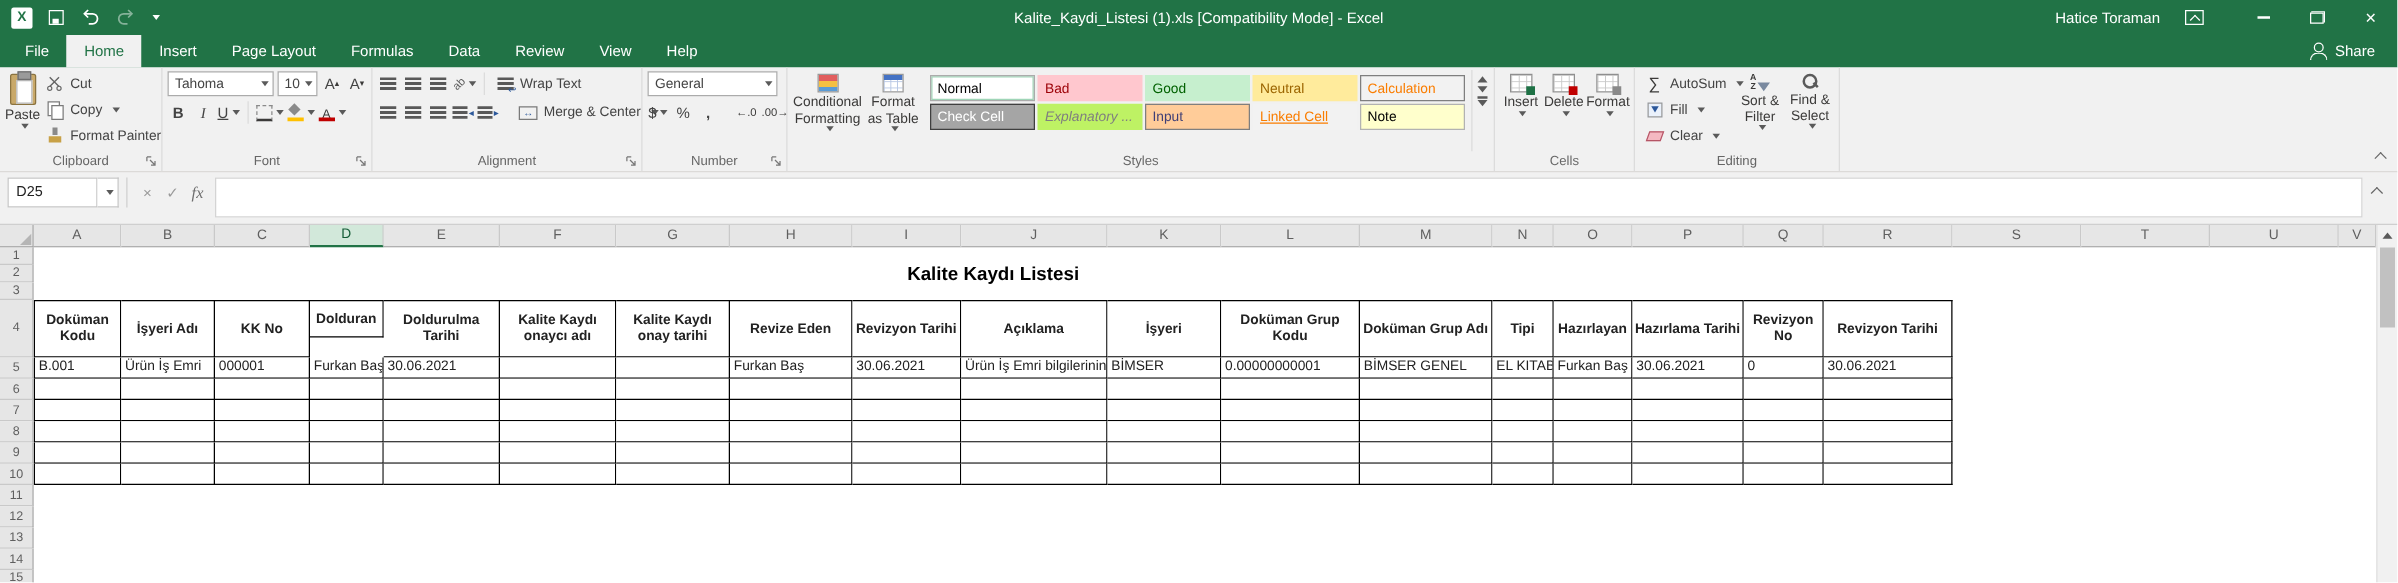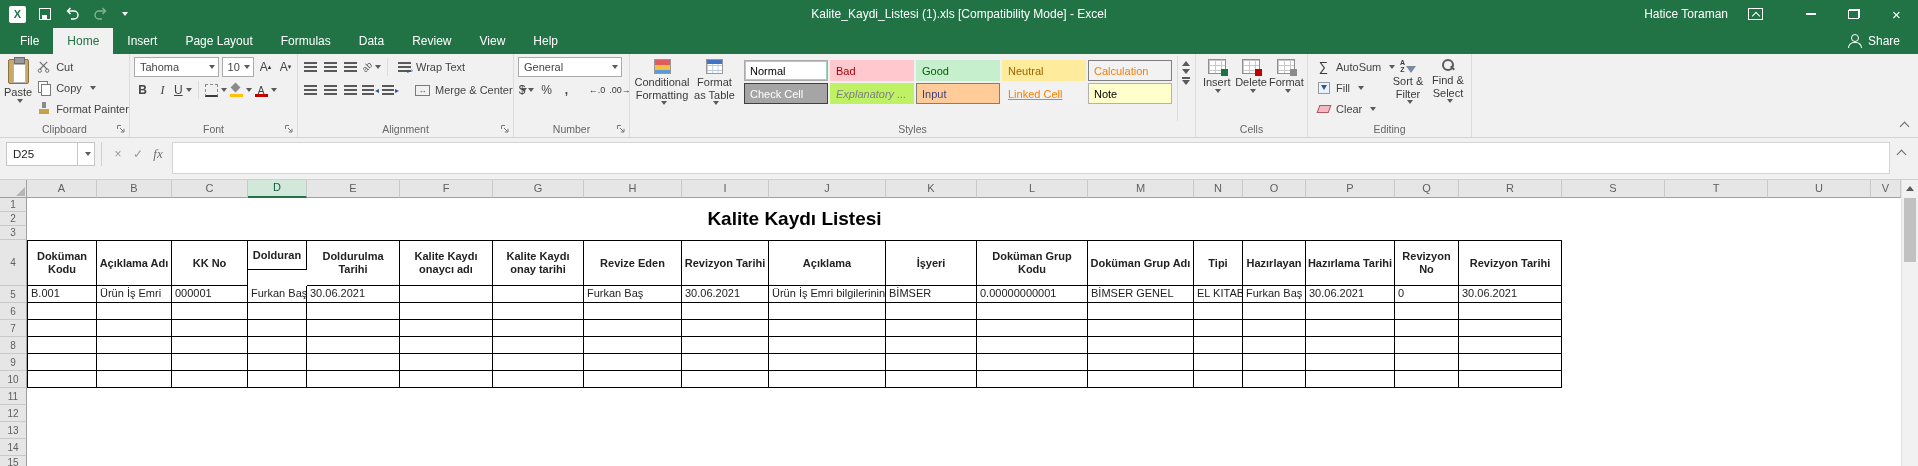--- a/index.html
+++ b/index.html
@@ -131,21 +131,21 @@
 
 .grid{position:absolute;top:180px;left:0;width:1901px;height:286px;overflow:hidden;background:#fff;}
 .corner{position:absolute;left:0;top:0;width:27px;height:18px;background:#e6e6e6;border-right:1px solid #9f9f9f;border-bottom:1px solid #9f9f9f;}
 .corner::after{content:"";position:absolute;right:1px;bottom:1px;width:0;height:0;border-left:9px solid transparent;border-bottom:9px solid #b5b5b5;}
 .colhdrs{position:absolute;left:27px;top:0;height:18px;display:flex;}
 .colhdr{height:18px;border-right:1px solid #c9c9c9;border-bottom:1px solid #9f9f9f;background:#e6e6e6;color:#5f5f5f;font-size:11px;line-height:16px;text-align:center;flex:none;}
 .colhdr.selected{background:#d2e8da;color:#135c36;border-bottom:2px solid #217346;line-height:15px;}
 .rowhdrs{position:absolute;left:0;top:18px;width:27px;}
 .rowhdr{width:27px;border-bottom:1px solid #c9c9c9;border-right:1px solid #9f9f9f;background:#e6e6e6;color:#5f5f5f;font-size:10px;display:flex;align-items:center;justify-content:center;}
 .sheet{position:absolute;left:27px;top:18px;width:1874px;height:268px;overflow:hidden;background:#fff;}
-.sheet-title{display:flex;align-items:center;justify-content:center;font-size:19px;font-weight:bold;color:#000;}
+.sheet-title{display:flex;align-items:center;justify-content:center;font-size:15px;font-weight:bold;color:#000;}
 .trow{display:flex;}
 .tcell{border-right:1px solid #000;border-bottom:1px solid #000;overflow:hidden;background:#fff;flex:none;}
 .trow:first-child .tcell{border-top:1px solid #000;}
 .tcell:first-child{border-left:1px solid #000;}
 .tcell.th{font-weight:bold;font-size:11px;display:flex;align-items:center;justify-content:center;text-align:center;white-space:normal;line-height:1.15;padding:0 1px;}
 .tcell.td{font-size:11px;line-height:15px;padding:0 3px;white-space:nowrap;}
 
 
 .vscroll{position:absolute;top:180px;right:0;width:17px;height:286px;background:#f1f1f1;border-left:1px solid #e0e0e0;}
 .vs-up{height:17px;display:flex;align-items:center;justify-content:center;}
@@ -563,21 +563,21 @@
       <div class="rowhdr" style="height: 17px;">12</div>
       <div class="rowhdr" style="height: 17px;">13</div>
       <div class="rowhdr" style="height: 17px;">14</div>
       <div class="rowhdr" style="height: 14px;">15</div>
     </div>
   <div class="sheet">
     <div class="sheet-title" style="width: 1535px; height: 42px;">Kalite Kaydı Listesi</div>
     <div>
         <div class="trow">
           <div class="tcell th" style="width: 70px; height: 46px;">Doküman Kodu</div>
-          <div class="tcell th" style="width: 75px; height: 46px;">Açıklama Adı</div>
+          <div class="tcell th" style="width: 75px; height: 46px;">İşyeri Adı</div>
           <div class="tcell th" style="width: 76px; height: 46px;">KK No</div>
           <div class="tcell th" style="width: 59px; height: 30px;">Dolduran</div>
           <div class="tcell th" style="width: 93px; height: 46px;">Doldurulma Tarihi</div>
           <div class="tcell th" style="width: 93px; height: 46px;">Kalite Kaydı onaycı adı</div>
           <div class="tcell th" style="width: 91px; height: 46px;">Kalite Kaydı onay tarihi</div>
           <div class="tcell th" style="width: 98px; height: 46px;">Revize Eden</div>
           <div class="tcell th" style="width: 87px; height: 46px;">Revizyon Tarihi</div>
           <div class="tcell th" style="width: 117px; height: 46px;">Açıklama</div>
           <div class="tcell th" style="width: 91px; height: 46px;">İşyeri</div>
           <div class="tcell th" style="width: 111px; height: 46px;">Doküman Grup Kodu</div>

